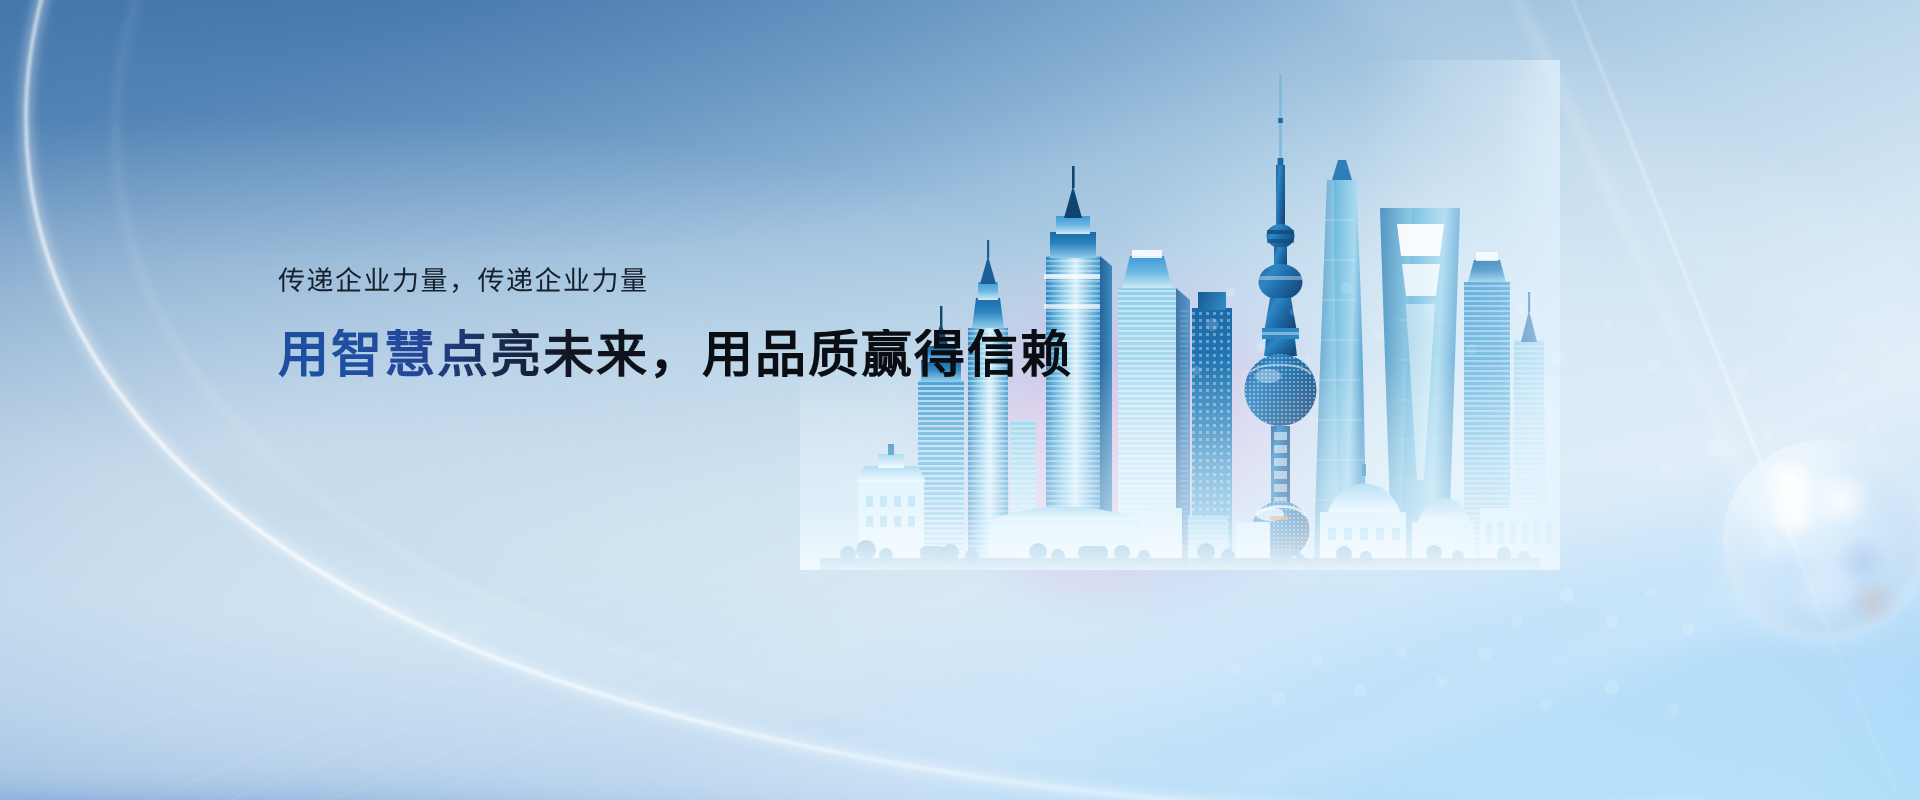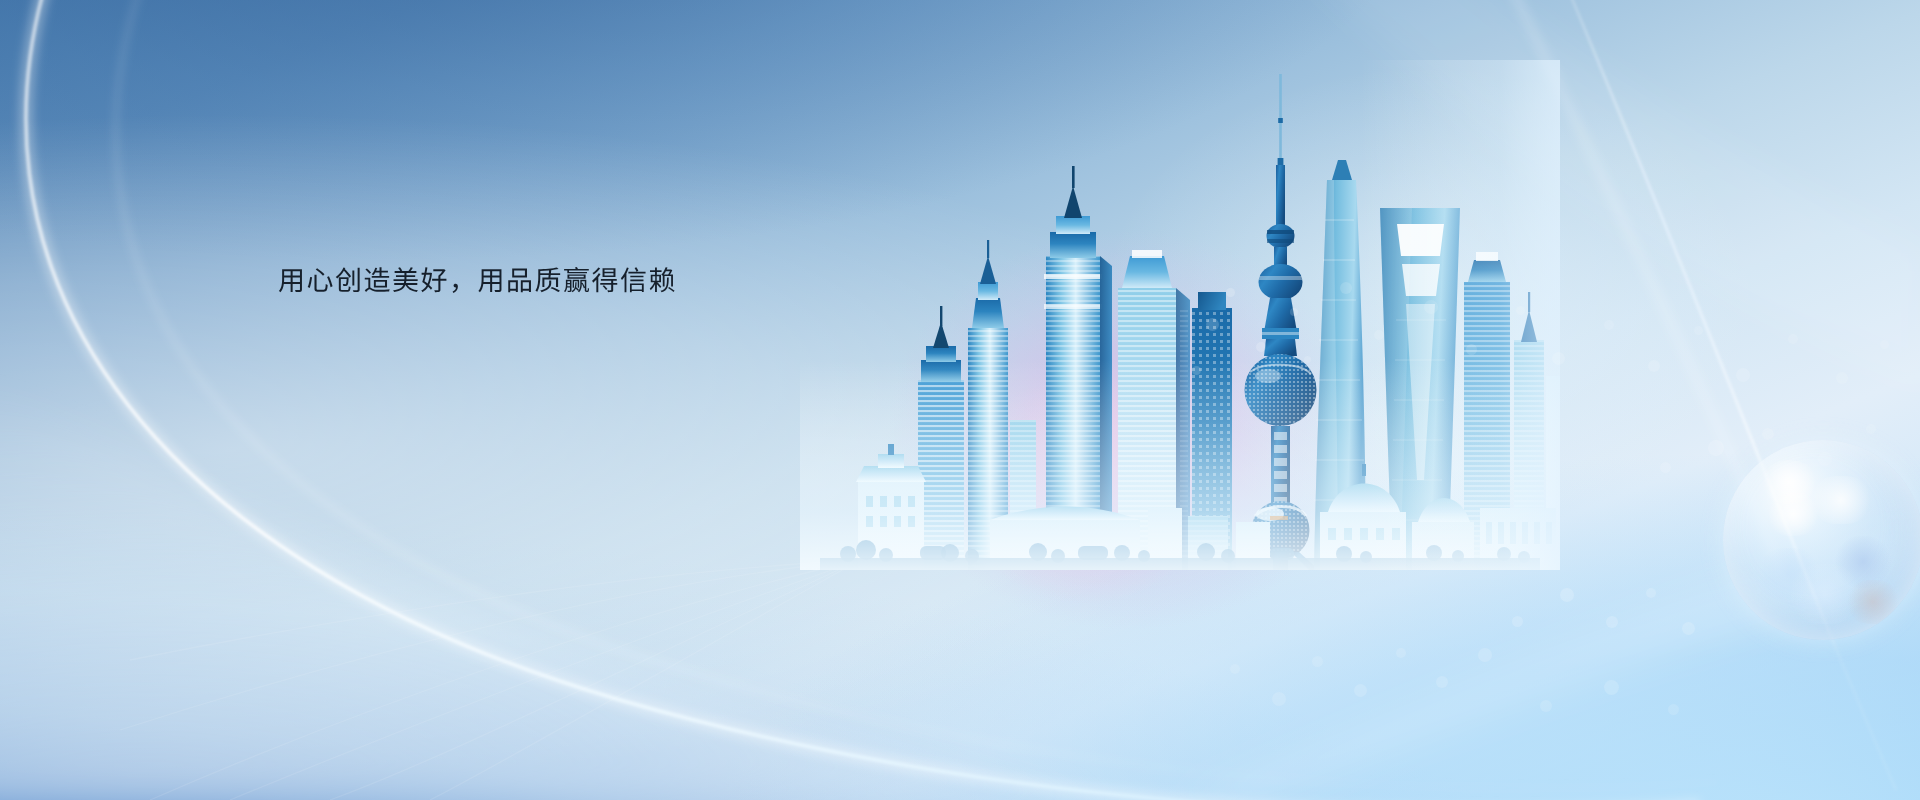--- a/index.html
+++ b/index.html
@@ -508,21 +508,22 @@
       <rect x="120" y="486" width="26" height="14" rx="6"></rect>
       <rect x="278" y="486" width="30" height="14" rx="6"></rect>
       <rect x="470" y="488" width="24" height="12" rx="5"></rect>
     </g>
 
     <rect x="0" y="300" width="760" height="210" fill="url(#fadeBot)"></rect>
     <rect x="560" y="0" width="200" height="510" fill="url(#fadeRight)"></rect>
   </svg>
 
   <div id="text-block">
-    <div id="subtitle">用心创造美好，用品质赢得信赖</div>
+    <div id="subtitle">传递企业力量，传递企业力量</div>
+    <div id="headline">用智慧点亮未来，用品质赢得信赖</div>
   </div>
 
   <div class="layer" id="bokeh-layer">
 
     <span class="bokeh" style="left:1226px;top:288px;width:9px;height:9px;opacity:.42"></span>
     <span class="bokeh" style="left:1206px;top:318px;width:13px;height:13px;opacity:.38"></span>
     <span class="bokeh" style="left:1256px;top:342px;width:10px;height:10px;opacity:.40"></span>
     <span class="bokeh" style="left:1290px;top:308px;width:8px;height:8px;opacity:.34"></span>
     <span class="bokeh" style="left:1340px;top:282px;width:12px;height:12px;opacity:.30"></span>
     <span class="bokeh" style="left:1192px;top:366px;width:9px;height:9px;opacity:.36"></span>

